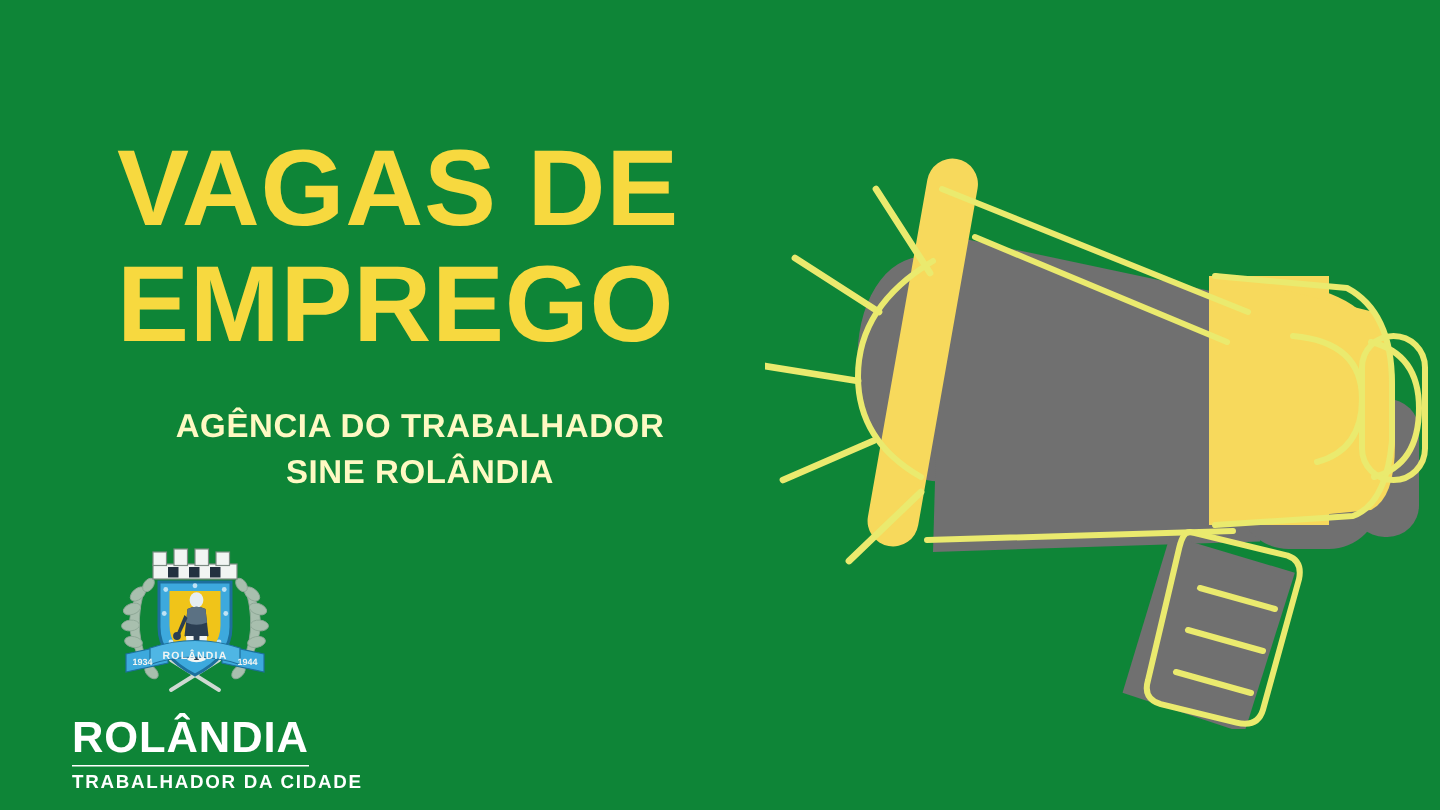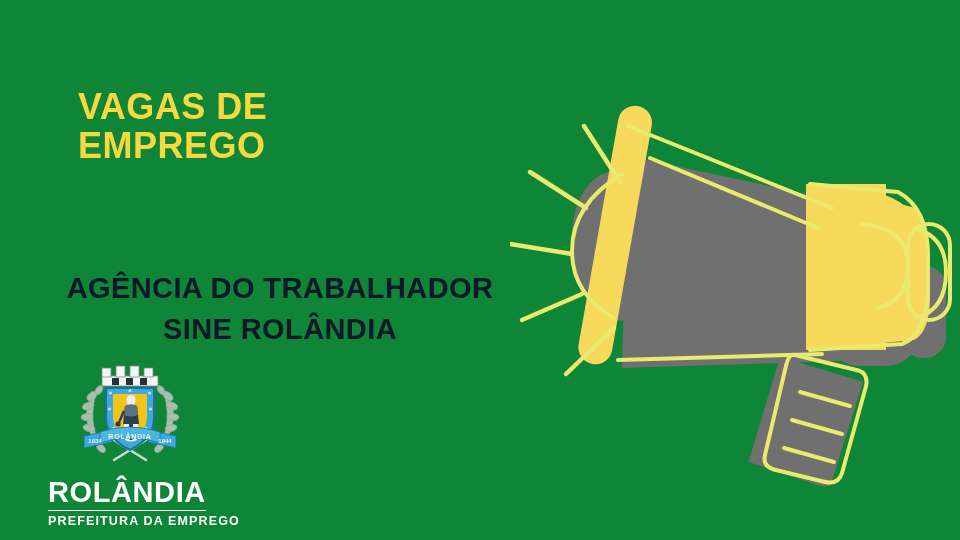--- a/index.html
+++ b/index.html
@@ -19,36 +19,36 @@
     overflow: hidden;
   }
 
   
   .headline {
     position: absolute;
     left: 78px;
     top: 88px;
     width: 470px;
     color: #f7d93f;
-    font-size: 36px;
+    font-size: 72px;
     font-weight: 700;
     line-height: 1.07;
     letter-spacing: 0.5px;
     text-transform: uppercase;
     white-space: pre-line;
   }
 
   .subhead {
     position: absolute;
     left: 0px;
     top: 268px;
     width: 560px;
     text-align: center;
-    color: #0f172a;
-    font-size: 29px;
+    color: #fef9c3;
+    font-size: 22px;
     font-weight: 700;
     line-height: 1.42;
     letter-spacing: 0.4px;
     text-transform: uppercase;
     white-space: pre-line;
   }
 
   
   .brand {
     position: absolute;
@@ -176,21 +176,21 @@
           <path d="M108 74 L80 68 L80 80 L108 86 Z" fill="#3da9dd" stroke="#1d6f9c" stroke-width="0.8"></path>
           <path d="M32 70 Q62 60 92 70 L92 81 Q62 71 32 81 Z" fill="#4fb6e4" stroke="#1d6f9c" stroke-width="0.8"></path>
           <text x="62" y="77" font-family="'Liberation Sans',sans-serif" font-size="7" font-weight="700" fill="#f2f5f3" text-anchor="middle" letter-spacing="0.8">ROLÂNDIA</text>
           <text x="27" y="81" font-family="'Liberation Sans',sans-serif" font-size="6" font-weight="700" fill="#f2f5f3" text-anchor="middle">1934</text>
           <text x="97" y="81" font-family="'Liberation Sans',sans-serif" font-size="6" font-weight="700" fill="#f2f5f3" text-anchor="middle">1944</text>
         </g>
       </svg>
     </div>
 
     <div class="brand-name">ROLÂNDIA</div>
-    <div class="brand-sub">PREFEITURA DA EMPREGO</div>
+    <div class="brand-sub">TRABALHADOR DA CIDADE</div>
   </div>
 
   <div class="megaphone">
     <svg viewBox="0 0 460 390" width="460" height="390" aria-hidden="true">
 
       <g fill="#707070">
 
         <ellipse cx="110" cy="150" rx="48" ry="75" transform="rotate(-6 110 150)"></ellipse>
 
         <path d="M118 60 L330 105 L330 265 L112 272 Z"></path>

